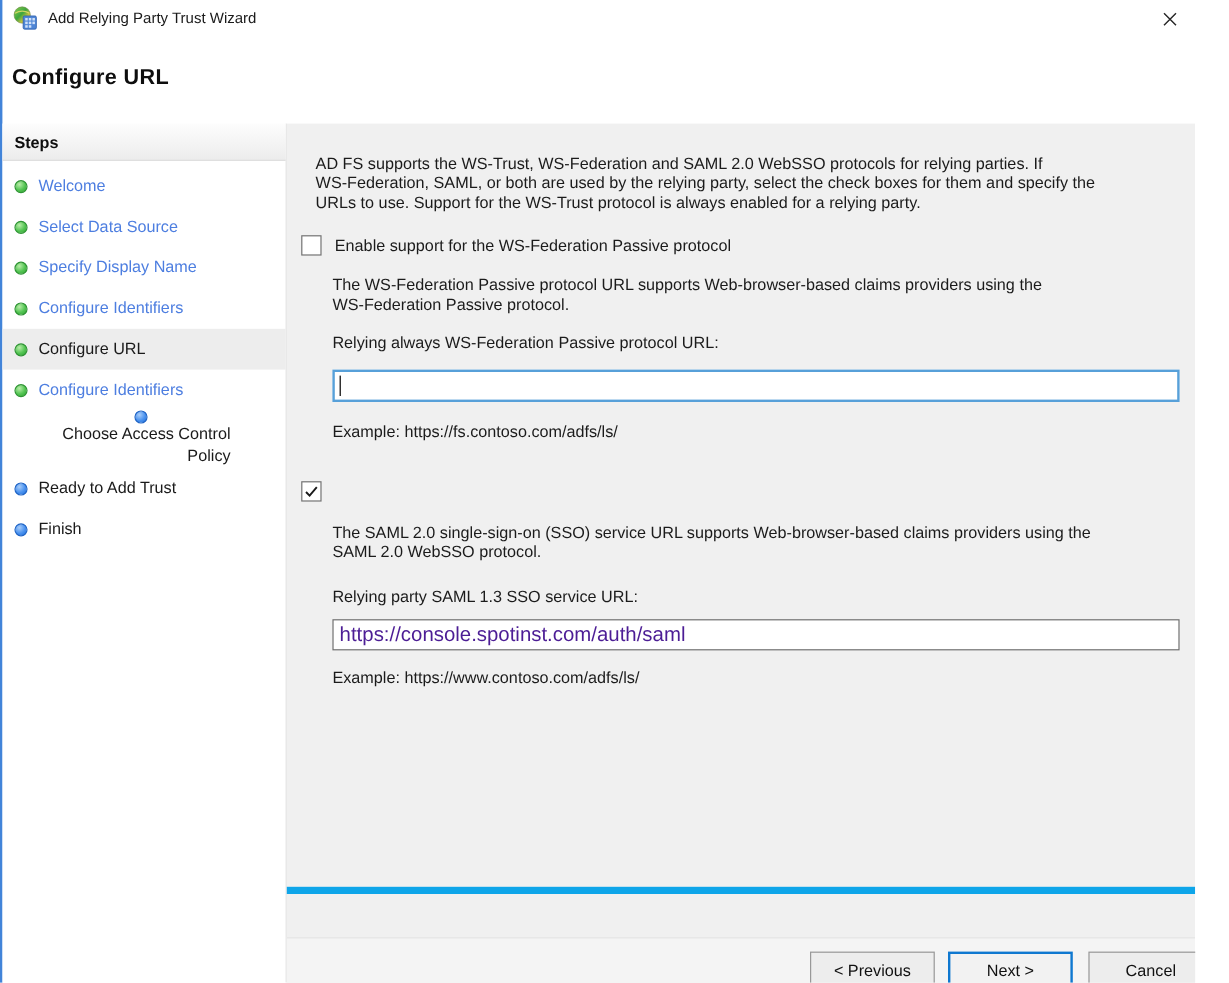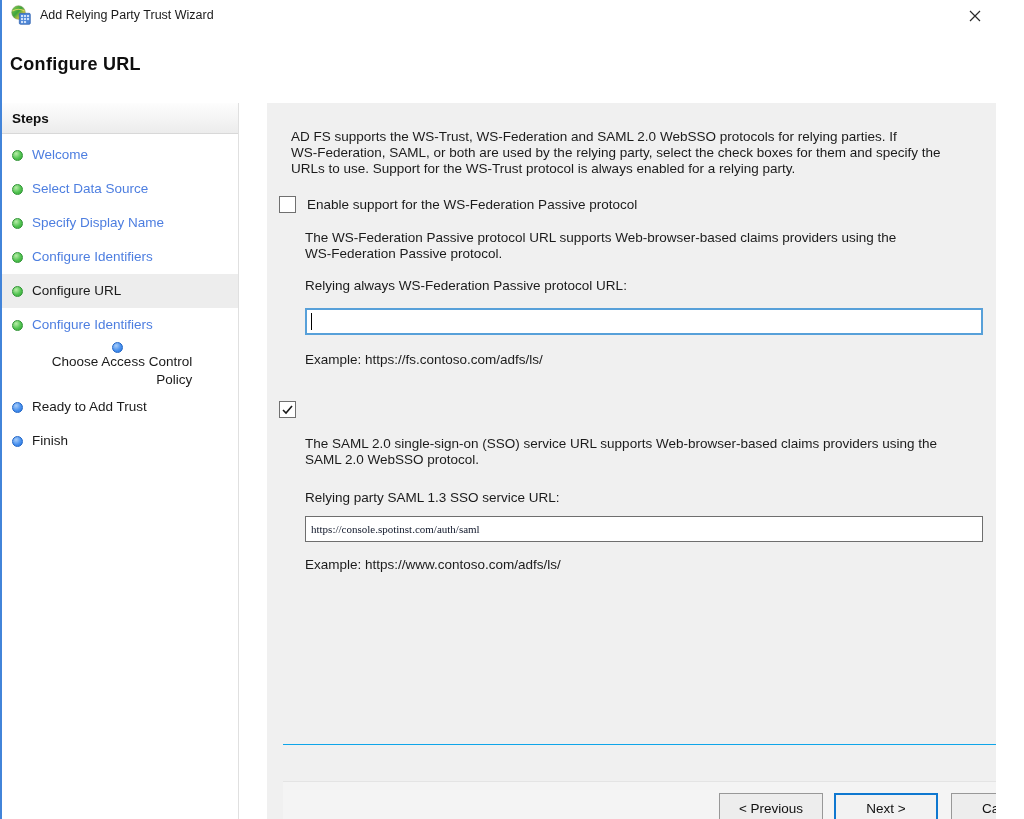--- a/index.html
+++ b/index.html
@@ -13,21 +13,21 @@
   .app-icon{width:20px;height:20px;margin-right:9px;flex:none;}
   .win-title{font-size:12.5px;color:#1a1a1a;}
   .close-btn{position:absolute;right:11px;top:6px;width:20px;height:20px;display:flex;
              align-items:center;justify-content:center;cursor:pointer;background:transparent;border:none;padding:0;}
 
   
   .heading-row{height:73px;flex:none;padding-left:8px;box-sizing:border-box;}
   .page-heading{font-size:18px;font-weight:bold;color:#0e0e0e;margin:0;padding-top:24px;letter-spacing:.3px;}
 
   
-  .main{flex:1;display:flex;min-height:0;gap:28px;}
+  .main{flex:1;display:flex;min-height:0;}
   .sidebar{width:237px;flex:none;background:#fff;border-right:1px solid #e0e0e0;
            display:flex;flex-direction:column;box-sizing:border-box;}
   .steps-header{height:30px;flex:none;background:linear-gradient(#fdfdfd,#ececec);
                 border-bottom:1px solid #d8d8d8;display:flex;align-items:center;
                 padding-left:10px;font-weight:bold;font-size:13.5px;color:#0e0e0e;}
   .steps-list{list-style:none;margin:0;padding:4px 0 0 0;text-align:right;}
   .step{min-height:34px;display:flex;align-items:center;padding:0 6px 0 10px;
         font-size:13.5px;color:#1a1a1a;cursor:default;}
   .step .bullet{width:11px;height:11px;border-radius:50%;margin-right:9px;flex:none;box-sizing:border-box;}
   .step.done .bullet{background:radial-gradient(circle at 35% 30%,#b9eda9,#52c452 55%,#33a233);
@@ -52,28 +52,28 @@
   .checkbox[data-checked="false"] svg{visibility:hidden;}
   .sub{margin-left:26px;}
   .desc{margin:0;line-height:16px;white-space:pre-line;}
   .sub .desc.d1{margin-top:17px;}
   .sub .desc.d2{margin-top:18px;}
   .field-label{margin-top:16px;}
   .field-label.l2{margin-top:22px;}
   .textbox-wrap{position:relative;margin-top:15px;}
   .textbox-wrap.w2{margin-top:11px;}
   input.textbox{width:100%;box-sizing:border-box;height:26px;border:1px solid #6e6e6e;background:#fff;
-                font-family:Liberation Serif, serif;font-size:11px;padding:0 5px;color:#0f172a;outline:none;}
+                font-family:Liberation Sans, sans-serif;font-size:17px;padding:0 5px;color:#4c1d95;outline:none;}
   input.textbox.focused{border:2px solid #57a0d9;height:27px;padding:0 4px;}
   .caret{position:absolute;left:6px;top:5px;width:1px;height:17px;background:#000;}
   .example{margin-top:17px;}
   .example.e2{margin-top:15px;}
 
   
-  .footer{position:absolute;left:16px;right:0;bottom:0;height:74px;background:#f0f0f0;border-top:1px solid #0ea5e9;}
+  .footer{position:absolute;left:0;right:0;bottom:0;height:74px;background:#f0f0f0;border-top:6px solid #0ea5e9;}
   .footer-strip{position:absolute;top:36px;left:0;right:0;bottom:0;background:#f4f4f4;border-top:1px solid #e4e4e4;}
   .btn{position:absolute;top:48px;height:30px;width:104px;box-sizing:border-box;
        font-family:"Liberation Sans",sans-serif;font-size:13.5px;color:#111;
        background:#ededed;border:1px solid #989898;display:flex;align-items:center;justify-content:center;cursor:pointer;}
   .btn-prev{left:436px;}
   .btn-next{left:551px;border:2px solid #0f78d0;background:#f2f2f2;}
   .btn-cancel{left:668px;}
 </style>
 </head>
 <body>

